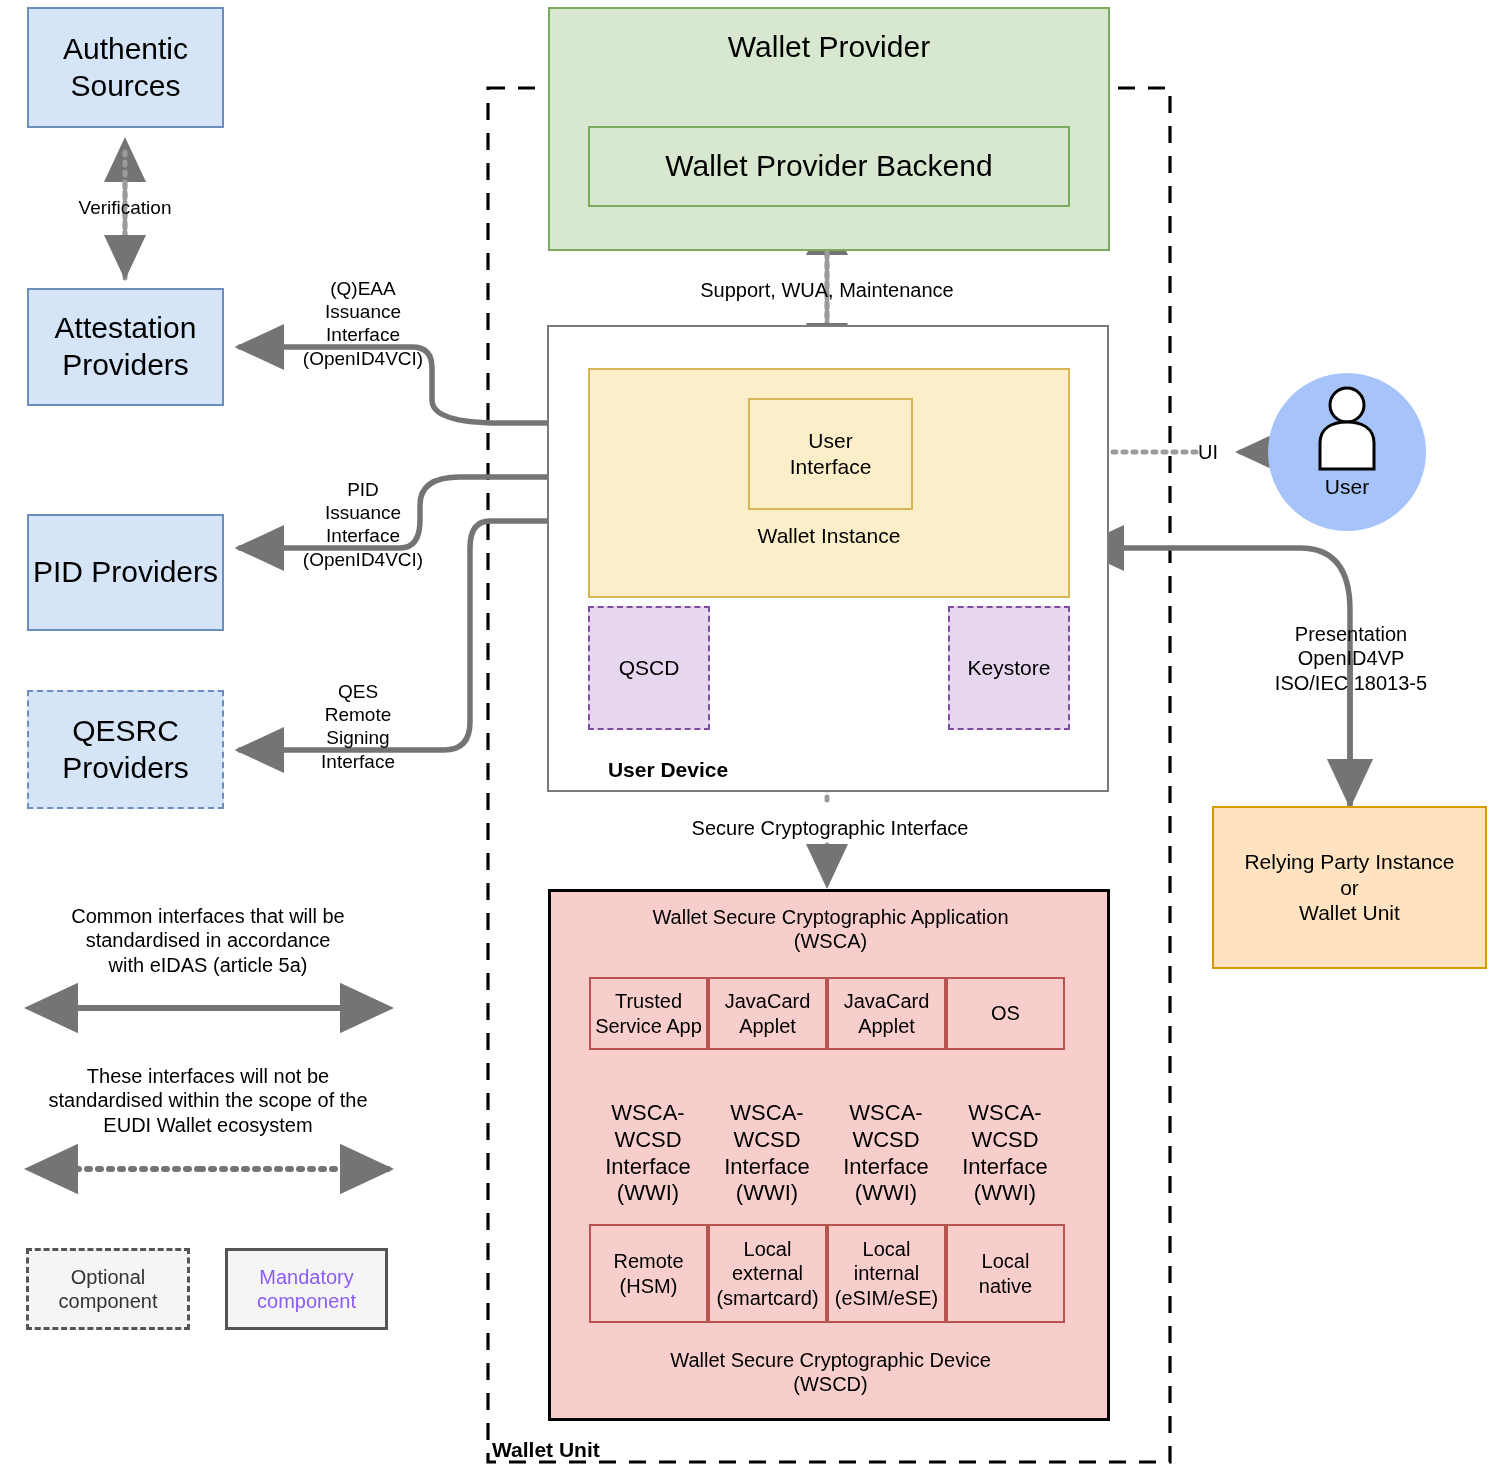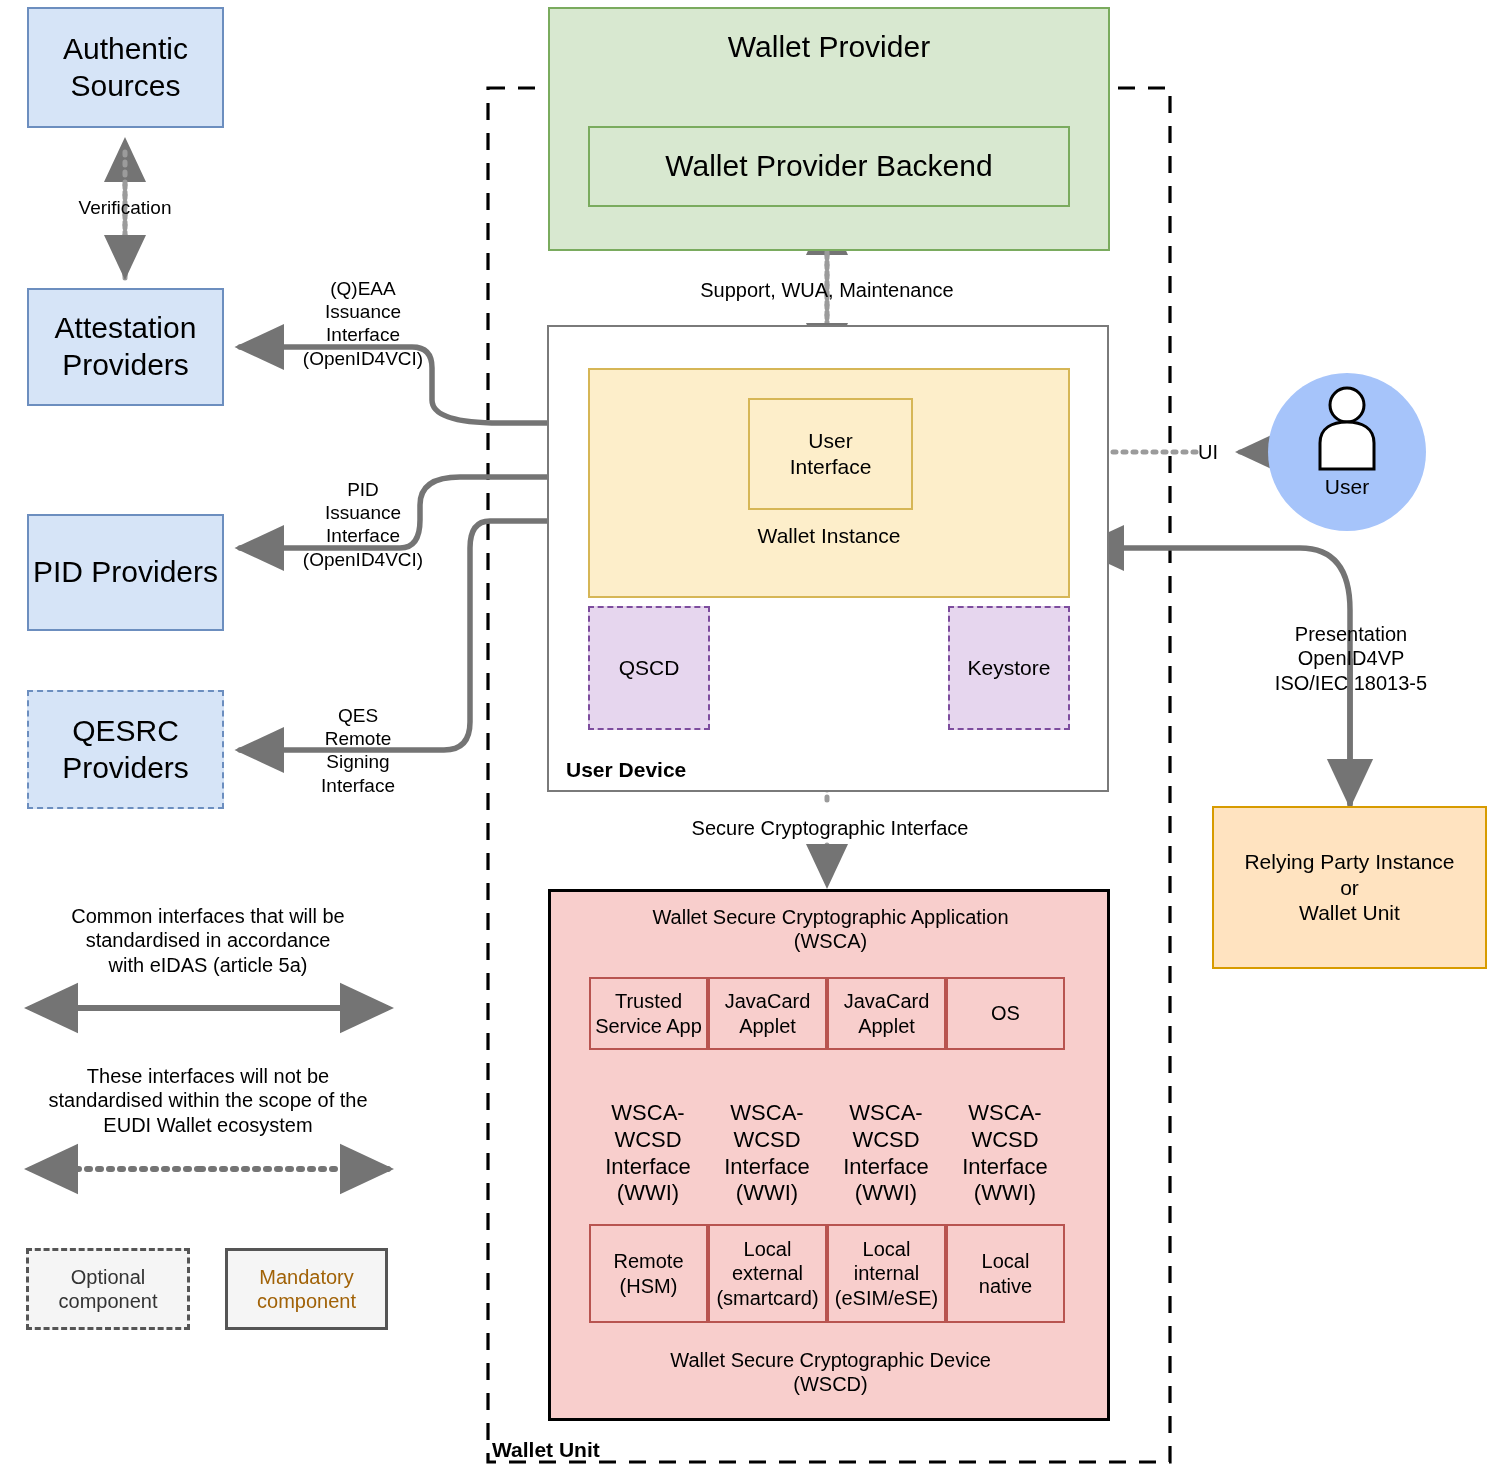--- a/index.html
+++ b/index.html
@@ -16,21 +16,21 @@
   .green  {background:#d8e8d0;border:2px solid #7aab5e;}
   .green-i{background:transparent;border:2px solid #7aab5e;}
   .yellow {background:#fdeeca;border:2px solid #d6b656;}
   .yellow-i{background:transparent;border:2px solid #d6b656;}
   .purple-d{background:#e6d6ee;border:2px dashed #7d4d9e;}
   .pinkbig{background:#f8cecc;border:3px solid #000000;}
   .pinkcell{background:#f8cecc;border:2px solid #b85450;}
   .orange {background:#ffe3c0;border:2px solid #d79b00;}
   .plain  {background:#ffffff;border:2px solid #666666;}
   .legend-opt{background:#f5f5f5;border:3px dashed #555;color:#333;}
-  .legend-man{background:#f5f5f5;border:3px solid #555;color:#a16207;} .f17{font-size:22px;}
+  .legend-man{background:#f5f5f5;border:3px solid #555;color:#8b5cf6;} .f17{font-size:22px;}
   .f19{font-size:19px;} .f20{font-size:20px;} .f21{font-size:21px;}
   .f22{font-size:30px;}
   .bold{font-weight:bold;}
   .usercircle{position:absolute;border-radius:50%;background:#a6c4fa;
       display:flex;flex-direction:column;align-items:center;justify-content:flex-start;}
 </style>
 </head>
 <body>
 
 <div id="stage">
@@ -122,21 +122,21 @@
   <div class="lbl f19" style="left:258px;top:277px;width:210px;">(Q)EAA
 Issuance
 Interface
 (OpenID4VCI)</div>
 
   <div class="lbl f19" style="left:258px;top:478px;width:210px;">PID
 Issuance
 Interface
 (OpenID4VCI)</div>
 
-  <div class="lbl f19" style="left:258px;top:680px;width:200px;margin-top:24px;">QES
+  <div class="lbl f19" style="left:258px;top:680px;width:200px;">QES
 Remote
 Signing
 Interface</div>
 
   <div class="lbl f20" style="left:18px;top:904px;width:380px;">Common interfaces that will be
 standardised in accordance
 with eIDAS (article 5a)</div>
 
   <div class="lbl f20" style="left:8px;top:1064px;width:400px;">These interfaces will not be
 standardised within the scope of the
@@ -155,21 +155,21 @@
   <div class="box green" style="left:548px;top:7px;width:562px;height:244px;justify-content:flex-start;">
     <span class="f22" style="margin-top:20px;">Wallet Provider</span>
   </div>
   <div class="box green-i f22" style="left:588px;top:126px;width:482px;height:81px;">
     <span>Wallet Provider Backend</span>
   </div>
 
   <div class="lbl f20" style="left:672px;top:278px;width:310px;">Support, WUA, Maintenance</div>
 
   <div class="box plain" style="left:547px;top:325px;width:562px;height:467px;border-color:#7a7a7a;"></div>
-  <div class="lbl f21 bold" style="left:558px;top:757px;width:220px;text-align:left;margin-left:8px;">User Device</div>
+  <div class="lbl f21 bold" style="left:558px;top:757px;width:220px;text-align:center;">User Device</div>
 
   <div class="box yellow" style="left:588px;top:368px;width:482px;height:230px;"></div>
   <div class="box yellow-i f21" style="left:748px;top:398px;width:165px;height:112px;">
     <span style="white-space:pre-line">User
 Interface</span>
   </div>
   <div class="lbl f21" style="left:588px;top:523px;width:482px;">Wallet Instance</div>
 
   <div class="box purple-d f21" style="left:948px;top:606px;width:122px;height:124px;">
     <span>Keystore</span>

